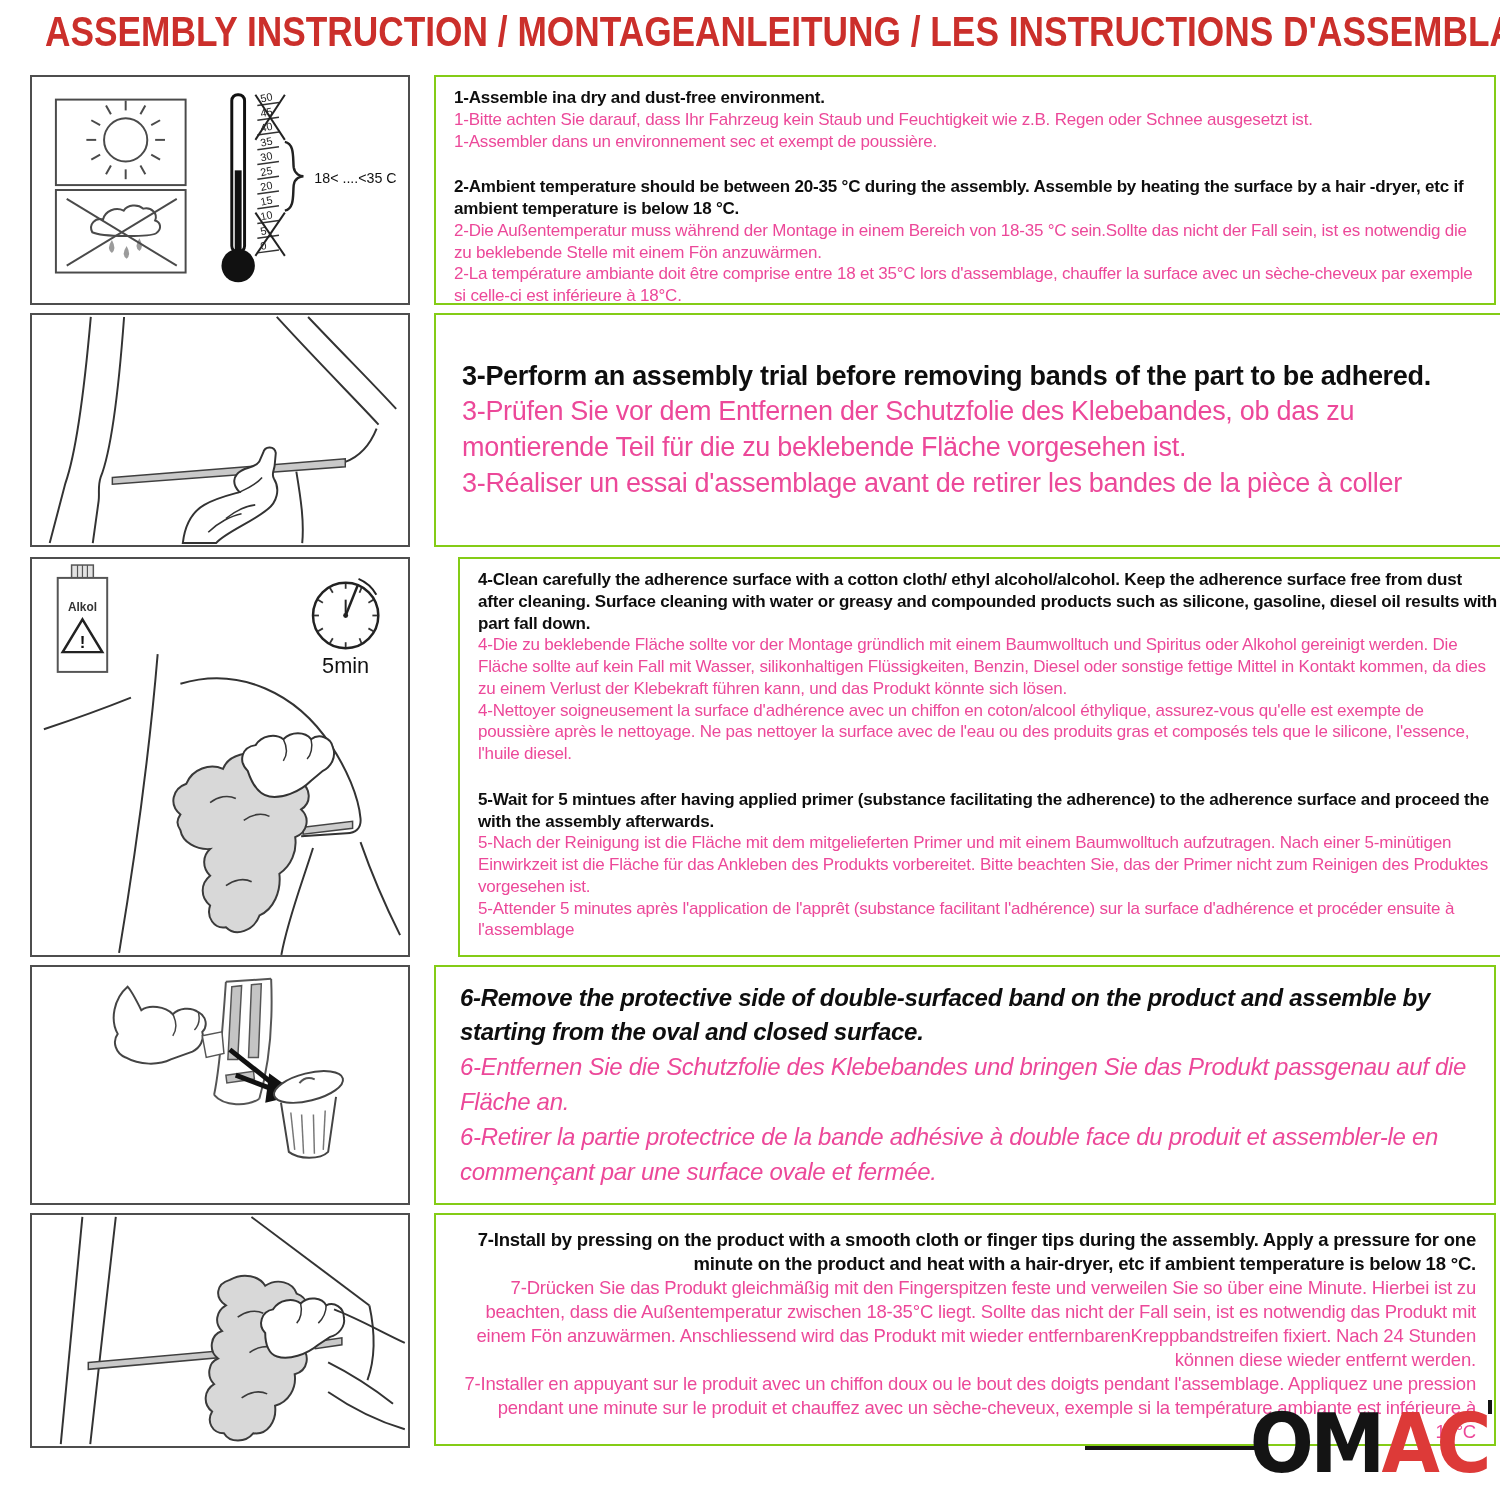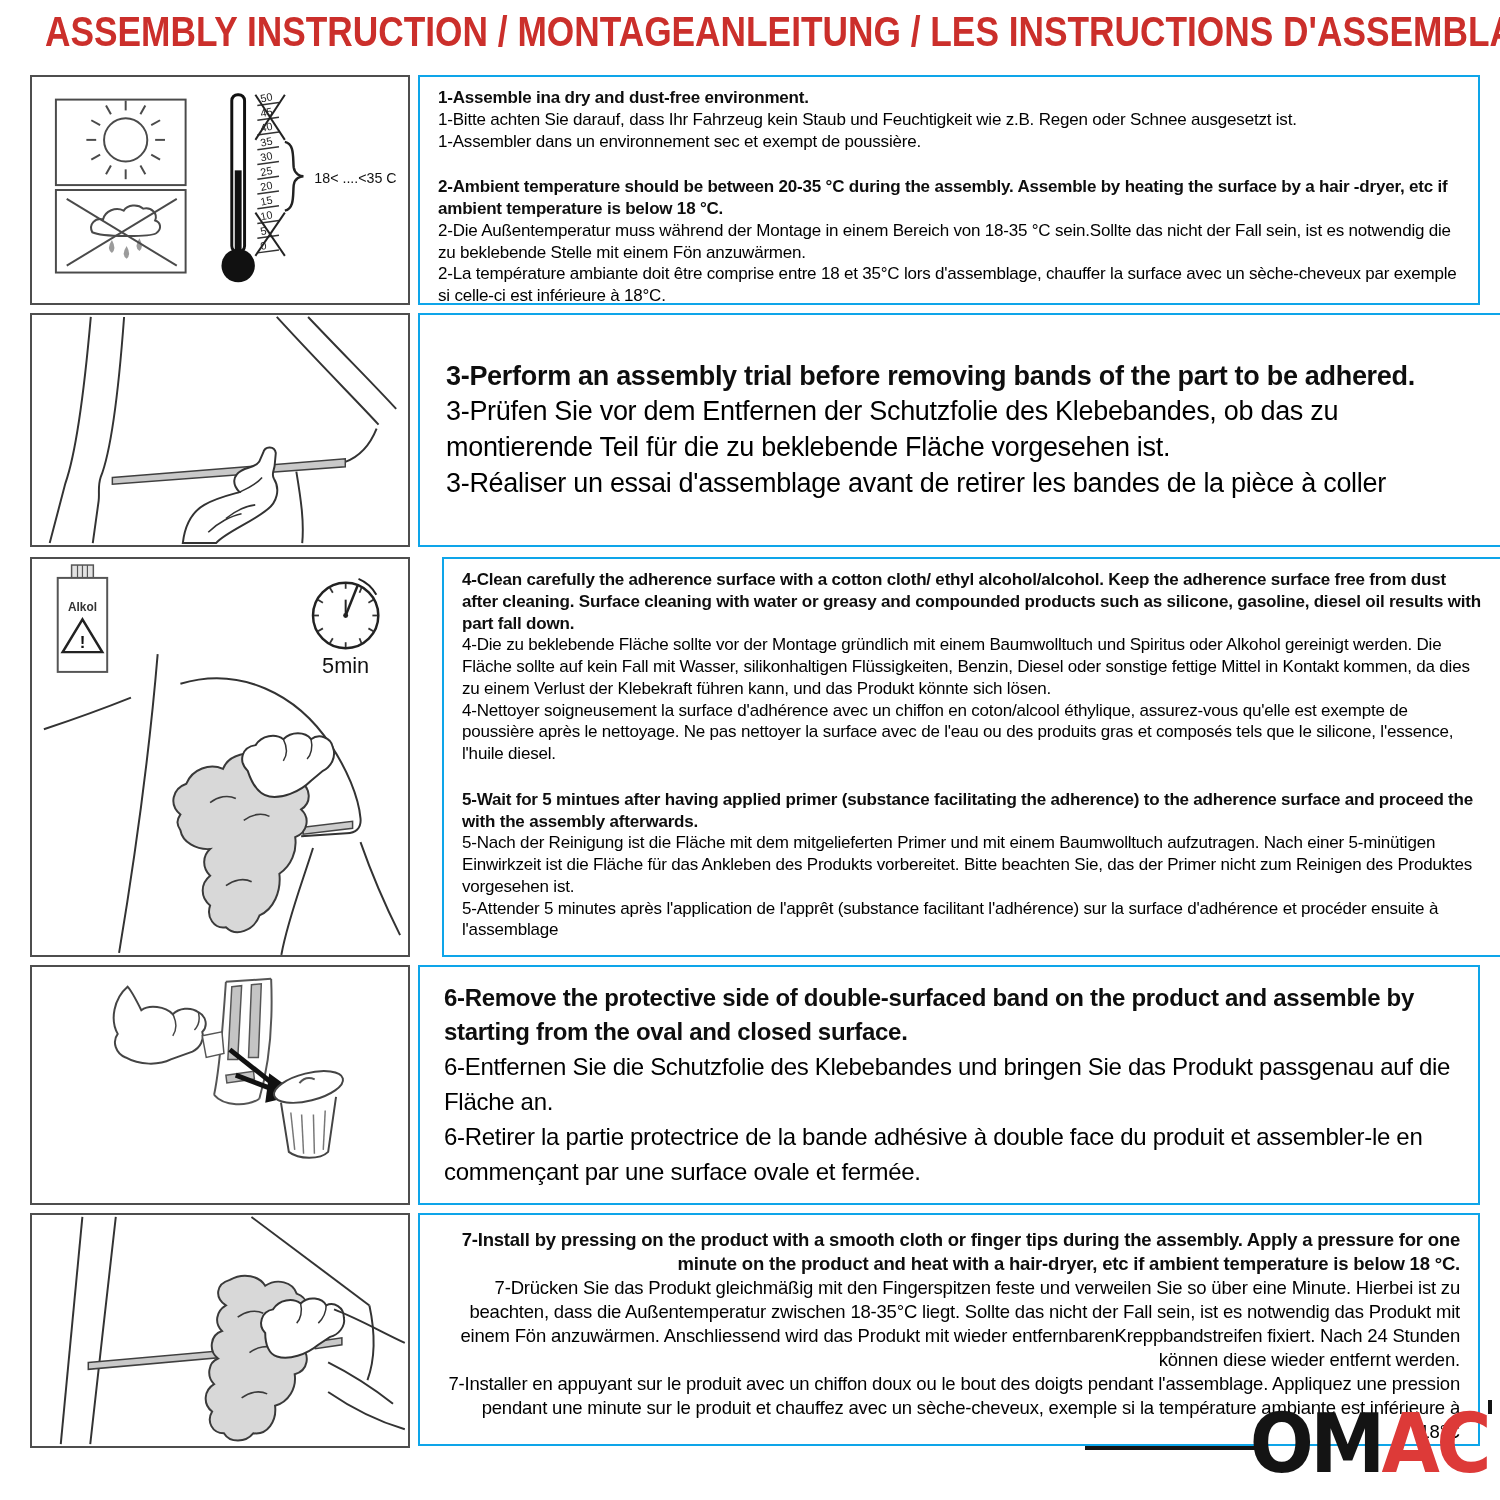--- a/index.html
+++ b/index.html
@@ -10,21 +10,21 @@
 
   .page-title{
     position:absolute;left:45px;top:4px;height:56px;line-height:56px;
     font-size:42px;font-weight:bold;color:var(--title_red,#cb2f2b);
     white-space:nowrap;letter-spacing:0px;
     transform:scaleX(0.84);transform-origin:left center;
   }
 
   .box{position:absolute;background:#fff;box-sizing:border-box;}
   .box-left{border:2px solid #4e4e4e;}
-  .box-right{border:2px solid #0ea5e9;}
+  .box-right{border:2px solid #84cc16;margin-left:16px;}
 
   .p1l{left:30px;top:75px;width:380px;height:230px;}
   .p1r{left:418px;top:75px;width:1062px;height:230px;padding:10px 18px;}
   .p2l{left:30px;top:313px;width:380px;height:234px;}
   .p2r{left:418px;top:313px;width:1090px;height:234px;display:flex;align-items:center;padding:0 26px;}
   .p3l{left:30px;top:557px;width:380px;height:400px;}
   .p3r{left:442px;top:557px;width:1062px;height:400px;padding:10px 18px;}
   .p4l{left:30px;top:965px;width:380px;height:240px;}
   .p4r{left:418px;top:965px;width:1062px;height:240px;display:flex;align-items:center;padding:0 24px;}
   .p5l{left:30px;top:1213px;width:380px;height:235px;}
@@ -32,23 +32,23 @@
 
   .box-left svg{width:100%;height:100%;display:block;}
 
   .txt-s{font-size:17px;line-height:1.28;letter-spacing:-0.2px;}
   .txt-s p{margin:0;}
   .txt-m{font-size:18.5px;line-height:1.3;letter-spacing:-0.2px;}
   .txt-m p{margin:0;}
   .txt-l{font-size:27px;line-height:1.32;letter-spacing:-0.3px;}
   .txt-l p{margin:0;}
   .txt-xl{font-size:24px;line-height:1.45;letter-spacing:-0.3px;}
-  .txt-xl p{margin:0;}
+  .txt-xl p{margin:0;font-style:italic;}
   .lead{font-weight:bold;color:#0e0e0e;}
-  .alt{color:#000000;}
+  .alt{color:#ec4899;}
   .step-gap{margin-top:24px !important;}
 
   .logo-wrap{position:absolute;right:0;top:1398px;width:1500px;height:100px;}
   .logo-line{position:absolute;left:1085px;top:48px;width:172px;height:4px;background:#141414;}
   .logo-text{
     position:absolute;right:12px;top:0px;font-family:"DejaVu Sans",sans-serif;
     font-weight:bold;font-size:82px;line-height:92px;letter-spacing:-4px;
     transform:scaleX(0.92);transform-origin:right center;white-space:nowrap;
   }
   .logo-black{color:#141414;}

